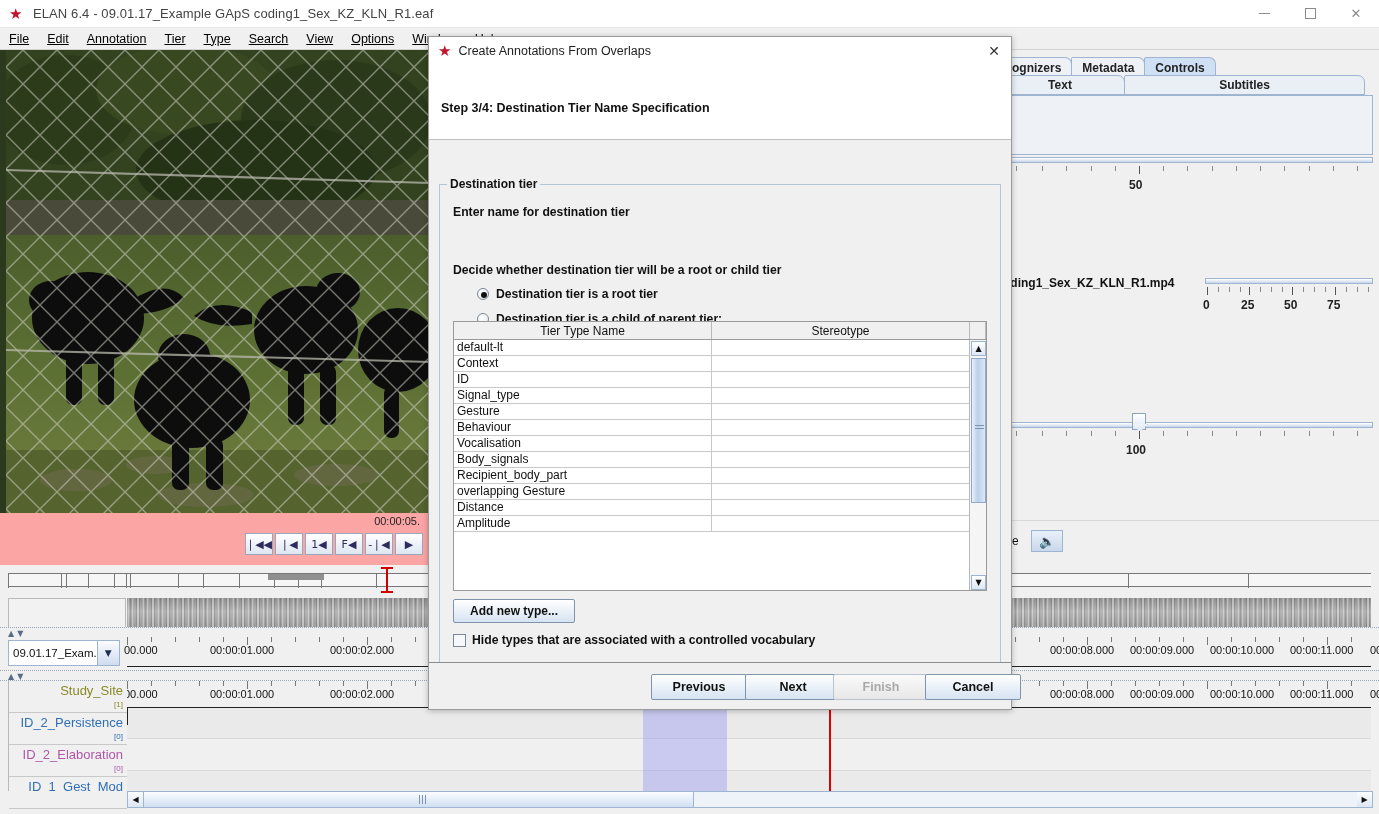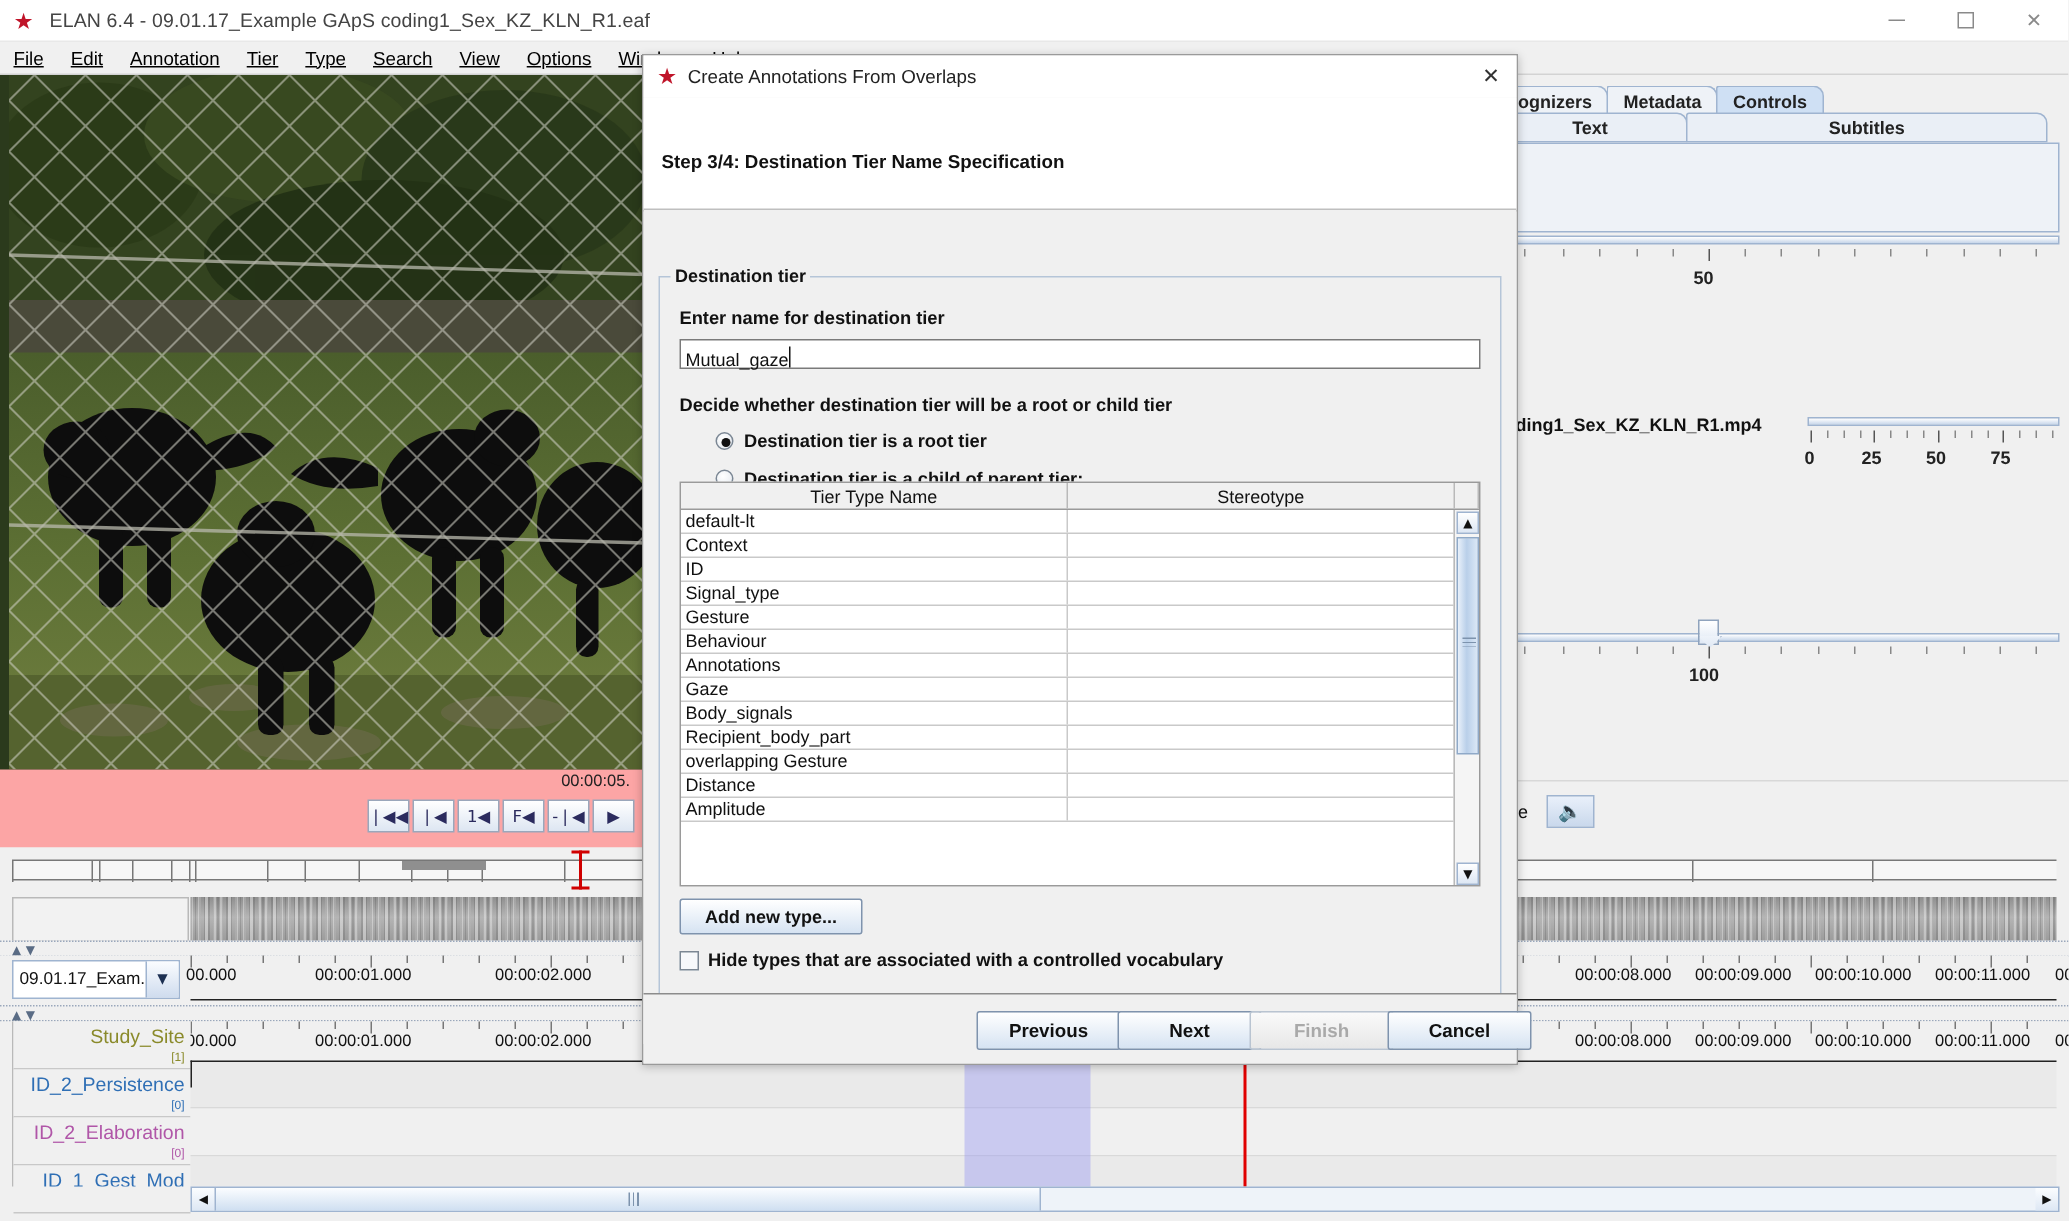--- a/index.html
+++ b/index.html
@@ -702,23 +702,20 @@
       <div id="dlg-step">Step 3/4: Destination Tier Name Specification</div>
     </div>
 
     <div id="dlg-body">
 
       <div id="group"></div>
       <div id="group-legend">Destination tier</div>
 
       <div class="lbl" style="left:24px;top:64px;">Enter name for destination tier</div>
 
-      <div id="name-input">
-        <span style="position:relative;top:3px;">Mutual_gaze</span><span id="caret" style="position:relative;display:inline-block;top:4px;"></span>
-      </div>
 
       <div class="lbl" style="left:24px;top:122px;">Decide whether destination tier will be a root or child tier</div>
 
       <div class="radio-row" style="left:48px;top:146px;">
         <span class="radio on"></span>
         <span class="t">Destination tier is a root tier</span>
       </div>
 
       <div class="radio-row" style="left:48px;top:171px;">
         <span class="radio"></span>
@@ -763,26 +760,21 @@
               <div class="c1">Gesture</div>
               <div class="c2"></div>
               <div class="c3"></div>
             </div>
           <div class="trow">
               <div class="c1">Behaviour</div>
               <div class="c2"></div>
               <div class="c3"></div>
             </div>
           <div class="trow">
-              <div class="c1">Annotations</div>
-              <div class="c2"></div>
-              <div class="c3"></div>
-            </div>
-          <div class="trow">
-              <div class="c1">Gaze</div>
+              <div class="c1">Vocalisation</div>
               <div class="c2"></div>
               <div class="c3"></div>
             </div>
           <div class="trow">
               <div class="c1">Body_signals</div>
               <div class="c2"></div>
               <div class="c3"></div>
             </div>
           <div class="trow">
               <div class="c1">Recipient_body_part</div>

